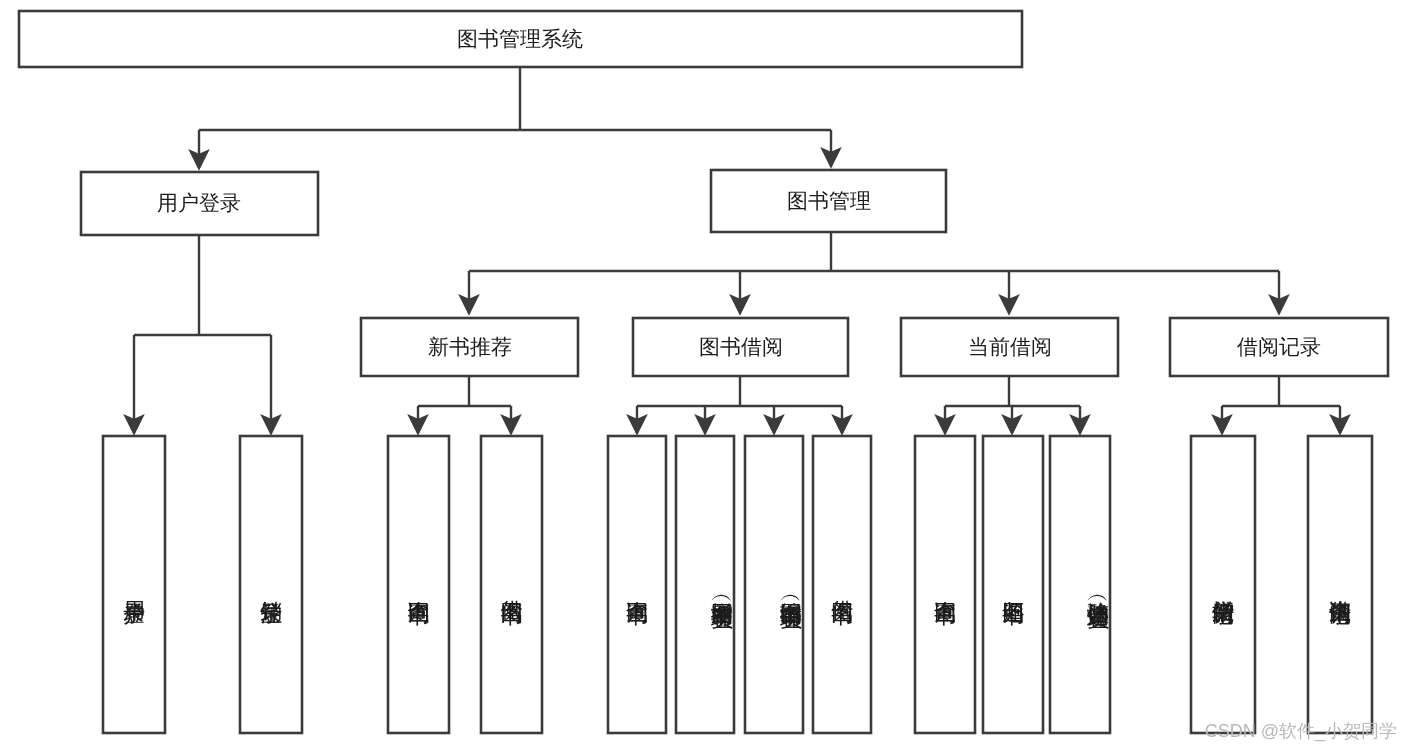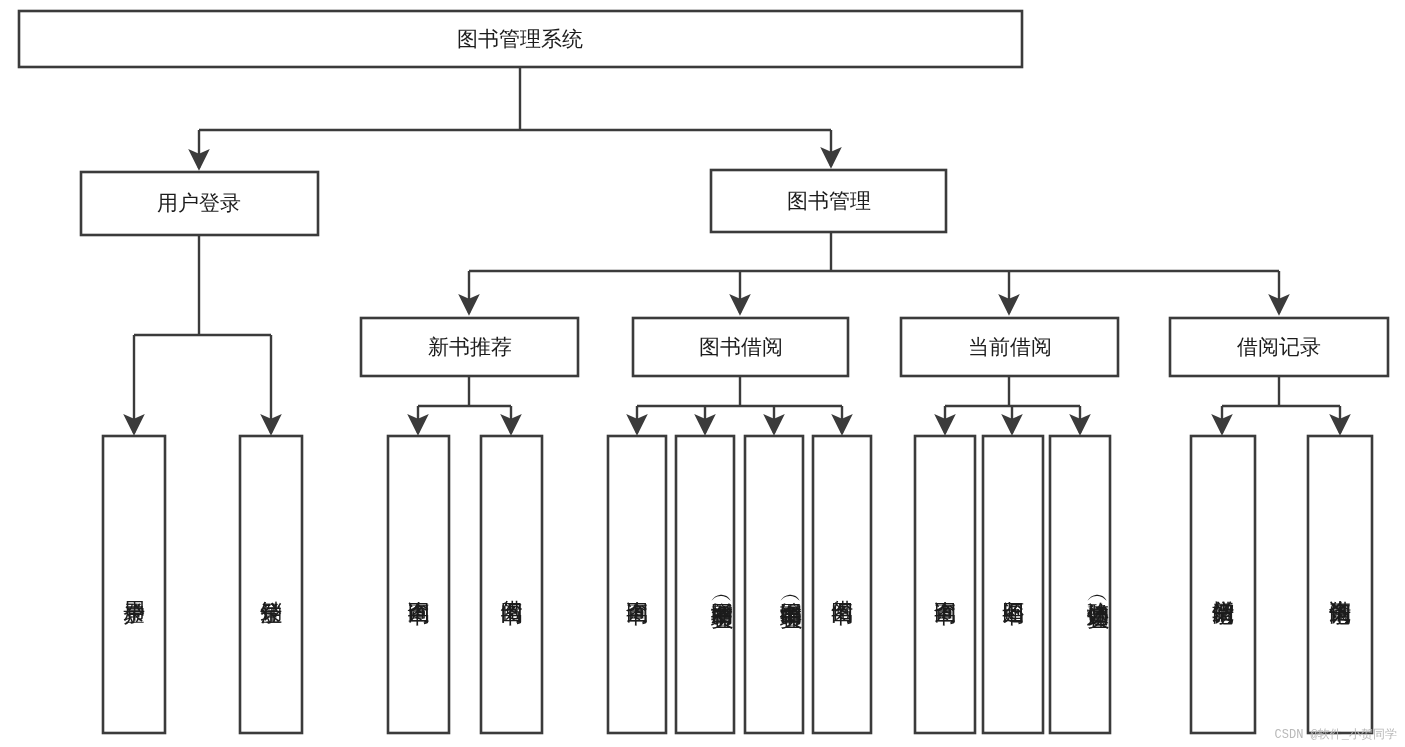--- a/index.html
+++ b/index.html
@@ -62,22 +62,22 @@
     align-items: center;
     justify-content: center;
     text-align: center;
     white-space: nowrap;
     user-select: none;
   }
   .watermark {
     position: absolute;
     right: 8px;
     bottom: 4px;
-    font-family: Liberation Mono, monospace;
-    font-size: 12px;
+    font-family: Liberation Sans, sans-serif;
+    font-size: 18px;
     color: #b9b9b9;
     white-space: nowrap;
     user-select: none;
   }
 </style>
 </head>
 <body>
 
 <div id="diagram-root">
 

